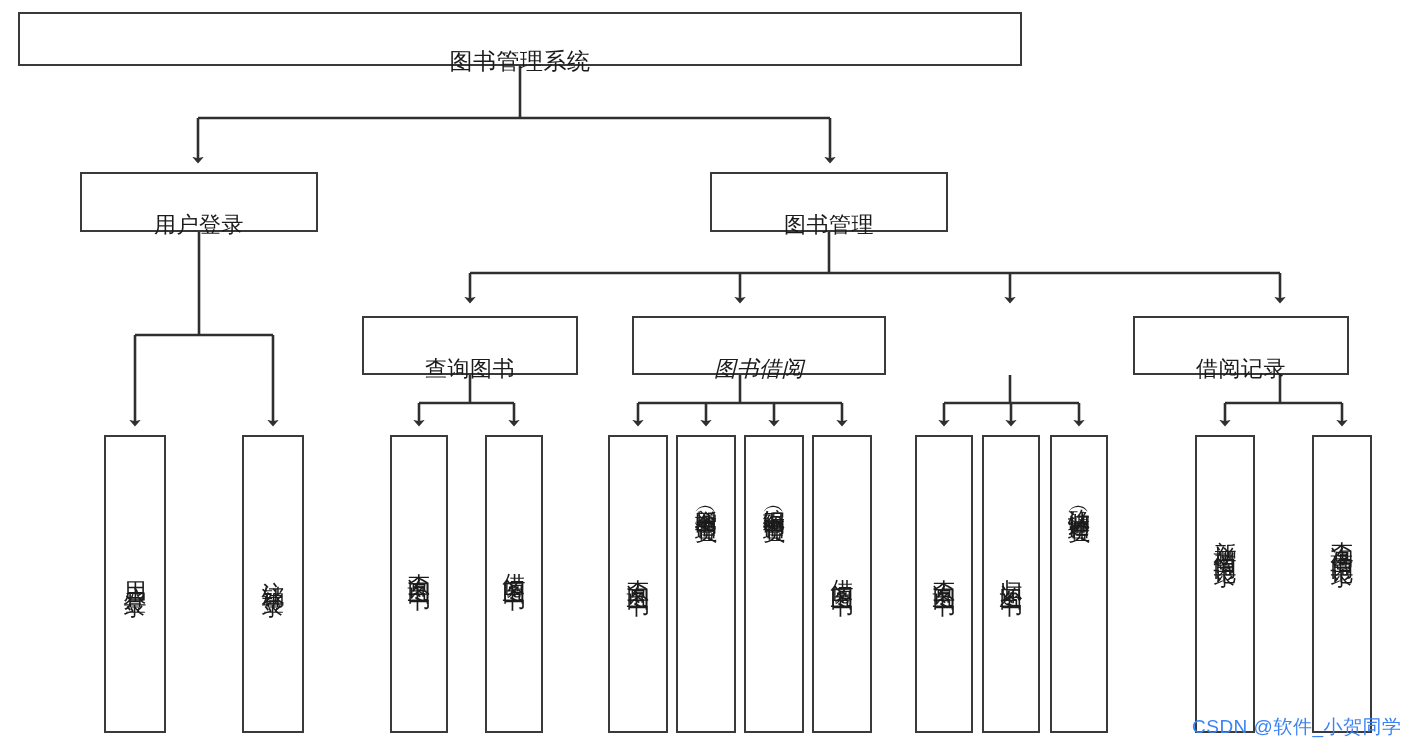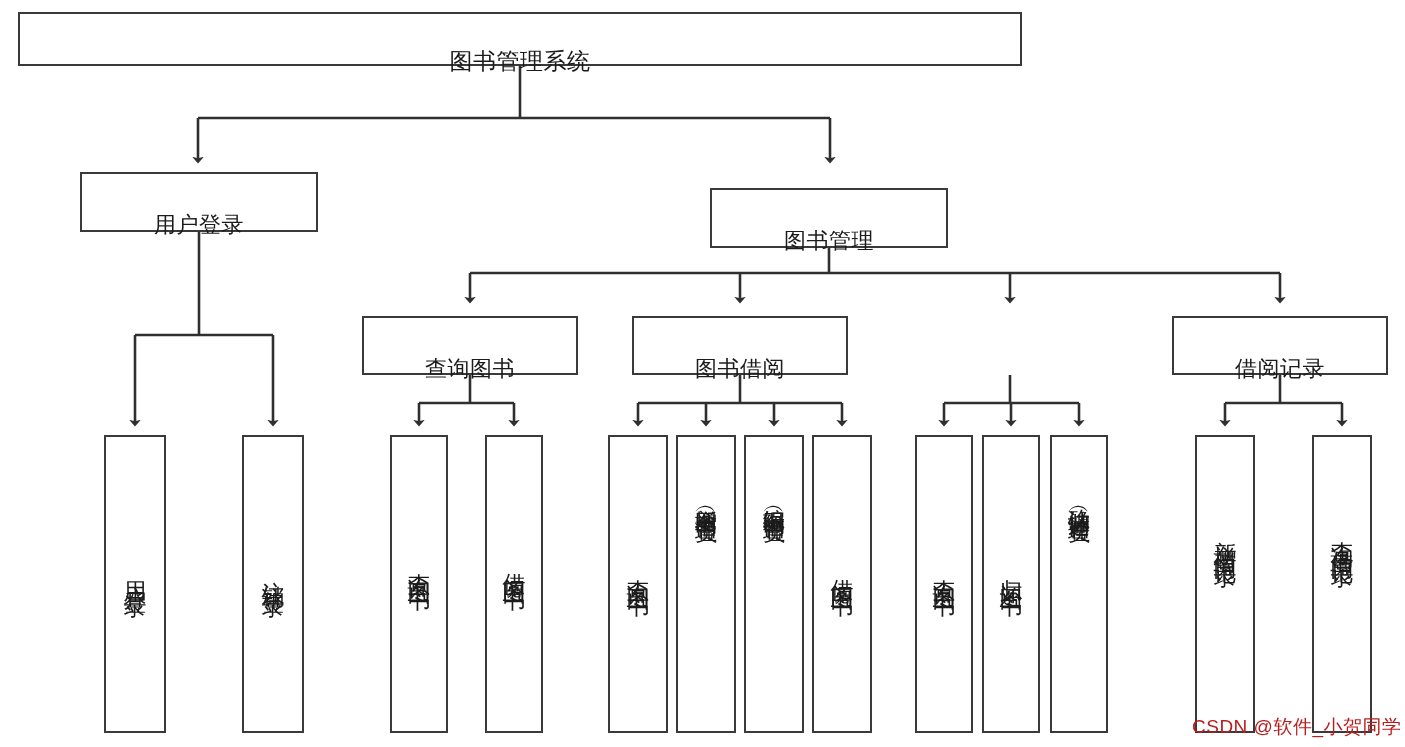--- a/index.html
+++ b/index.html
@@ -66,21 +66,21 @@
     letter-spacing: 5px;
     white-space: pre;
   }
   .node.vert.tight .node-label {
     letter-spacing: 2px;
     font-size: 22px;
   }
   .watermark {
     position: absolute;
     z-index: 20;
-    color: #b91c1c;
+    color: #3b82f6;
     font-size: 19px;
     letter-spacing: 0.5px;
     white-space: nowrap;
     pointer-events: none;
   }
 </style>
 </head>
 <body>
 
 <div id="diagram-root">
@@ -137,34 +137,34 @@
   </svg>
 
   <div class="node horiz root" style="left:18px; top:12px; width:1004px; height:54px;">
     <span class="node-label">图书管理系统</span>
   </div>
 
   <div class="node horiz" style="left:80px; top:172px; width:238px; height:60px;">
     <span class="node-label">用户登录</span>
   </div>
 
-  <div class="node horiz" style="left:710px; top:188px; width:238px; height:60px;">
+  <div class="node horiz" style="left:710px; top:172px; width:238px; height:60px;">
     <span class="node-label">图书管理</span>
   </div>
 
   <div class="node horiz" style="left:362px; top:316px; width:216px; height:59px;">
     <span class="node-label">查询图书</span>
   </div>
 
-  <div class="node horiz" style="left:632px; top:316px; width:216px; height:59px;">
+  <div class="node horiz" style="left:632px; top:316px; width:254px; height:59px;font-style:italic;">
     <span class="node-label">图书借阅</span>
   </div>
 
 
-  <div class="node horiz" style="left:1172px; top:316px; width:216px; height:59px;">
+  <div class="node horiz" style="left:1133px; top:316px; width:216px; height:59px;">
     <span class="node-label">借阅记录</span>
   </div>
 
   <div class="node vert" style="left:104px; top:435px; width:62px; height:298px; padding-top:80px;">
     <span class="node-label">用户登录</span>
   </div>
 
   <div class="node vert" style="left:242px; top:435px; width:62px; height:298px; padding-top:80px;">
     <span class="node-label">注销登录</span>
   </div>

